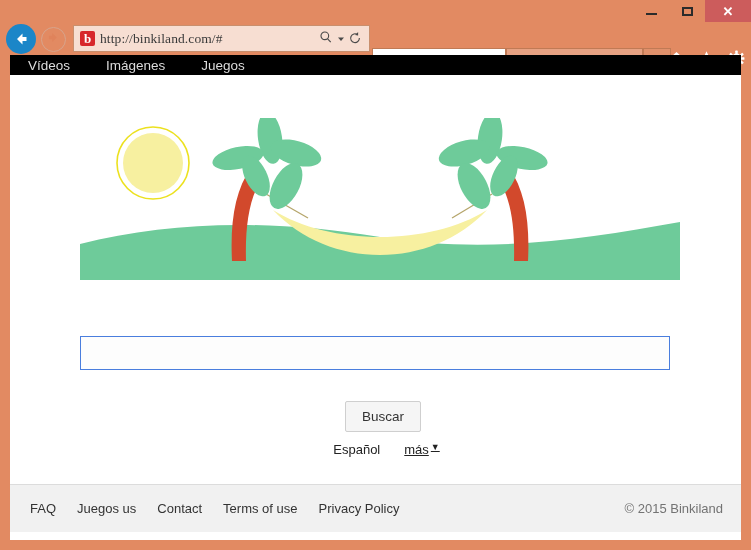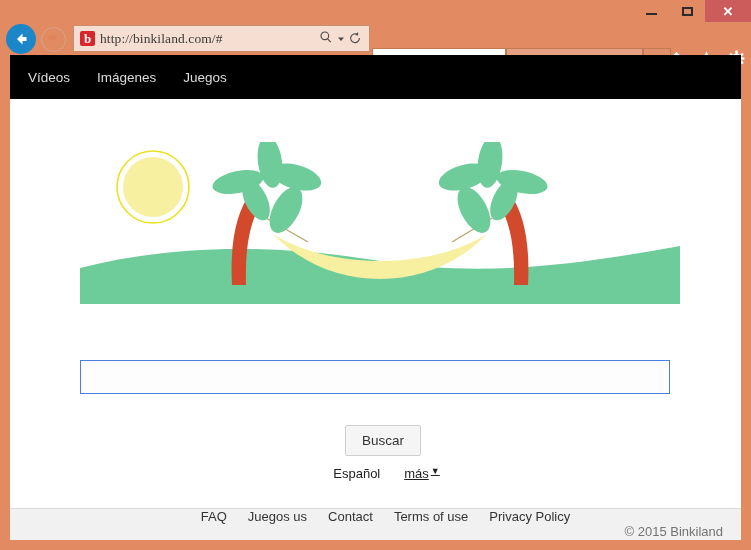--- a/index.html
+++ b/index.html
@@ -167,25 +167,25 @@
   #viewport {
     position: absolute;
     left: 10px; top: 55px;
     width: 731px; height: 485px;
     background: #ffffff;
     overflow: hidden;
   }
 
   
   #sitemenu {
-    height: 44px;
+    height: 20px;
     background: #000000;
     display: flex; align-items: center;
     padding-left: 18px;
-    gap: 27px;
+    gap: 36px;
   }
   .sitemenu-item {
     color: #dcdcdc;
     font-size: 13.5px;
     font-family: "Liberation Sans", sans-serif;
   }
 
   
   #pagebody {
     position: relative;
@@ -240,21 +240,21 @@
   #morelink { display: inline-flex; align-items: flex-start; gap: 2px; text-decoration: underline; }
   .caret { font-size: 9px; }
 
   
   #footer {
     position: absolute;
     left: 0; bottom: 0;
     width: 731px; height: 47px;
     background: #f1f1f1;
     border-top: 1px solid #dcdcdc;
-    display: flex; align-items: center; flex-direction: column;
+    display: flex; align-items: center;
   }
   #footerlinks {
     display: flex; align-items: center;
     gap: 21px;
     margin-left: 20px;
     font-size: 13px;
     color: #333333;
   }
   #copyright {
     margin-left: auto; margin-right: 18px;

